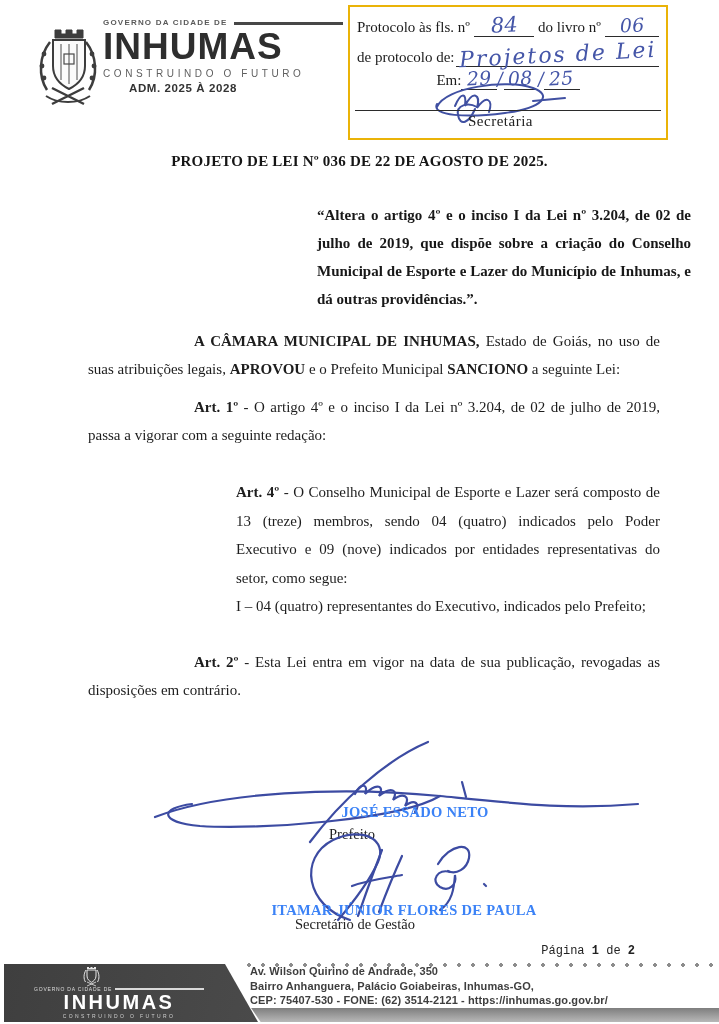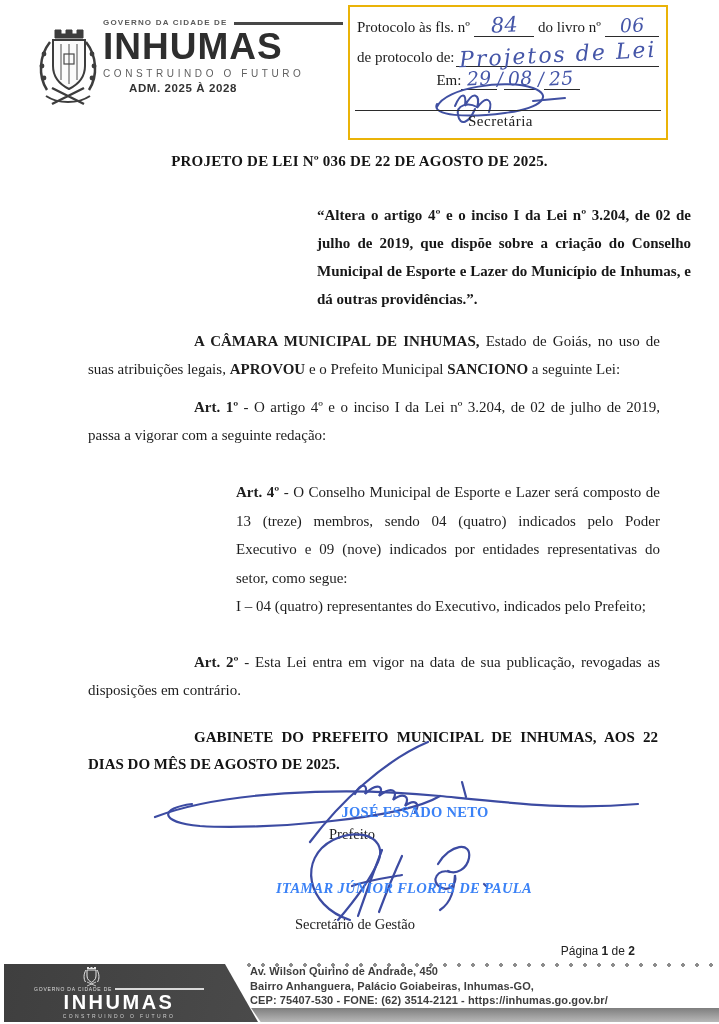--- a/index.html
+++ b/index.html
@@ -42,21 +42,21 @@
   .ementa{position:absolute;left:303px;width:374px;top:201px;font-weight:bold;font-size:15px;line-height:28px;text-align:justify;color:#181818;margin-left:14px;}
   .body-p{position:absolute;left:88px;width:572px;font-size:15px;line-height:28px;text-align:justify;text-indent:106px;margin:0;}
   .quote-block{position:absolute;left:236px;width:424px;font-size:15px;line-height:28.5px;text-align:justify;margin:0;}
   .closing-p{position:absolute;left:88px;width:570px;font-size:15px;line-height:27px;text-align:justify;text-indent:106px;font-weight:bold;margin:0;color:#141414;}
 
   .sig-name{position:absolute;text-align:center;font-weight:bold;font-size:14.5px;letter-spacing:0.3px;color:#3b82f6;margin-left:44px;}
   .sig-role{position:absolute;text-align:center;font-size:14.5px;color:#222;}
   .sig-svg{position:absolute;pointer-events:none;}
 
   
-  .page-num{position:absolute;top:944px;right:84px;font-family:Liberation Sans, sans-serif;font-size:12px;color:#222;}
+  .page-num{position:absolute;top:944px;right:84px;font-family:Liberation Mono, monospace;font-size:12px;color:#222;}
   .dotted-sep{
     position:absolute;left:246px;right:0;top:962px;height:6px;
     background-image:radial-gradient(circle at 3px 3px,#8c8c8c 1.7px,transparent 2px);
     background-size:14px 6px;background-repeat:repeat-x;
   }
   .footer-logo{
     position:absolute;left:4px;top:964px;width:254px;height:58px;
     background:linear-gradient(100deg,#3f3f3f,#4a4a4a);
     clip-path:polygon(0 0,87% 0,100% 100%,0 100%);
     color:#fff;font-family:"Liberation Sans",sans-serif;text-align:center;
@@ -161,21 +161,20 @@
   <p class="body-p" style="top:327px;"><b>A CÂMARA MUNICIPAL DE INHUMAS,</b><span> Estado de Goiás, no uso de suas atribuições legais, </span><b>APROVOU</b><span> e o Prefeito Municipal </span><b>SANCIONO</b><span> a seguinte Lei:</span></p>
 
   <p class="body-p" style="top:393px;"><b>Art. 1º</b><span> - O artigo 4º e o inciso I da Lei nº 3.204, de 02 de julho de 2019, passa a vigorar com a seguinte redação:</span></p>
 
   <p class="quote-block" style="top:478px;"><b>Art. 4º</b><span> - O Conselho Municipal de Esporte e Lazer será composto de 13 (treze) membros, sendo 04 (quatro) indicados pelo Poder Executivo e 09 (nove) indicados por entidades representativas do setor, como segue:</span></p>
 
   <p class="quote-block" style="top:592px;">I – 04 (quatro) representantes do Executivo, indicados pelo Prefeito;</p>
 
   <p class="body-p" style="top:648px;"><b>Art. 2º</b><span> - Esta Lei entra em vigor na data de sua publicação, revogadas as disposições em contrário.</span></p>
 
-  <p class="closing-p" style="top:724px;">GABINETE DO PREFEITO MUNICIPAL DE INHUMAS, AOS 22 DIAS DO MÊS DE AGOSTO DE 2025.</p>
 
   <svg class="sig-svg" style="left:140px;top:740px;" width="505" height="107" viewBox="0 0 505 107">
     <g fill="none" stroke="#3c4ba2" stroke-width="2.2" stroke-linecap="round">
       <path d="M15,77 C80,52 200,46 300,56 C380,64 430,70 498,64"></path>
       <path d="M300,56 C260,80 120,90 60,86 C18,82 20,68 52,64"></path>
       <path d="M170,102 C200,62 245,20 288,2"></path>
       <path d="M215,54 c 6,-12 14,-10 10,0 c 12,-12 20,-8 14,2 c 12,-10 20,-6 14,4 c 10,-8 18,-4 12,6 c 10,-8 16,-2 10,6"></path>
       <path d="M322,42 l 4,15"></path>
     </g>
   </svg>
@@ -186,21 +185,21 @@
     <g fill="none" stroke="#3c4ba2" stroke-width="2.2" stroke-linecap="round">
       <path d="M62,92 C18,78 10,30 45,12 C75,-2 100,12 90,34 C80,56 62,78 50,92"></path>
       <path d="M94,22 C85,45 77,68 70,88"></path>
       <path d="M114,28 C104,50 97,68 91,84"></path>
       <path d="M64,58 C80,52 98,50 114,47"></path>
       <path d="M150,36 C162,16 184,13 181,30 C179,41 168,47 160,43"></path>
       <path d="M162,44 c -12,-4 -20,9 -10,15 c 9,5 17,-2 15,-12 c -1,14 -3,27 -15,35"></path>
       <path d="M196,56 l 2,2"></path>
     </g>
   </svg>
-  <div class="sig-name" style="left:160px;width:400px;top:880px;font-style:italic;">ITAMAR JÚNIOR FLORES DE PAULA</div>
+  <div class="sig-name" style="left:160px;width:400px;top:902px;">ITAMAR JÚNIOR FLORES DE PAULA</div>
   <div class="sig-role" style="left:155px;width:400px;top:916px;">Secretário de Gestão</div>
 
   <div class="page-num"><span>Página</span> <b>1</b> <span>de</span> <b>2</b></div>
 
   <div class="dotted-sep"></div>
 
   <div class="footer-logo">
     <svg class="fl-crest" width="18" height="22" viewBox="0 0 18 22">
       <g fill="none" stroke="#e8e8e8" stroke-width="1">
         <path d="M5,4 v-2 h2 v1 h1.5 v-1 h2 v1 h1.5 v-1 h2 v2 z" fill="#e8e8e8" stroke="none"></path>
@@ -213,20 +212,20 @@
       <div class="fl-tagline">
         <span>GOVERNO DA CIDADE DE</span>
         <span class="tagline-line"></span>
       </div>
       <div class="fl-name">INHUMAS</div>
       <div class="fl-slogan">CONSTRUINDO O FUTURO</div>
     </div>
   </div>
 
   <div class="footer-address">
-    <div>Av. Wilson Quirino de Andrade, 450</div>
+    <div>Av. Wilson Quirino de Andrade, 350</div>
     <div>Bairro Anhanguera, Palácio Goiabeiras,  Inhumas-GO,</div>
     <div>CEP: 75407-530 - FONE: (62) 3514-2121 - https://inhumas.go.gov.br/</div>
   </div>
 
   <div class="footer-bar"></div>
 
 </div>
 
 </body></html>

